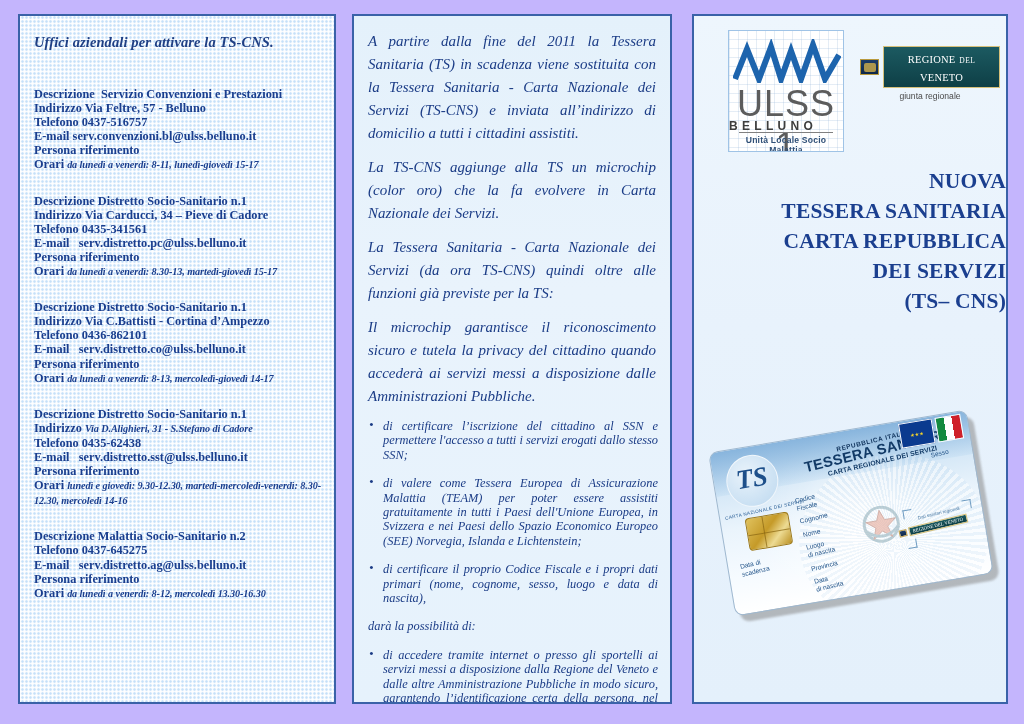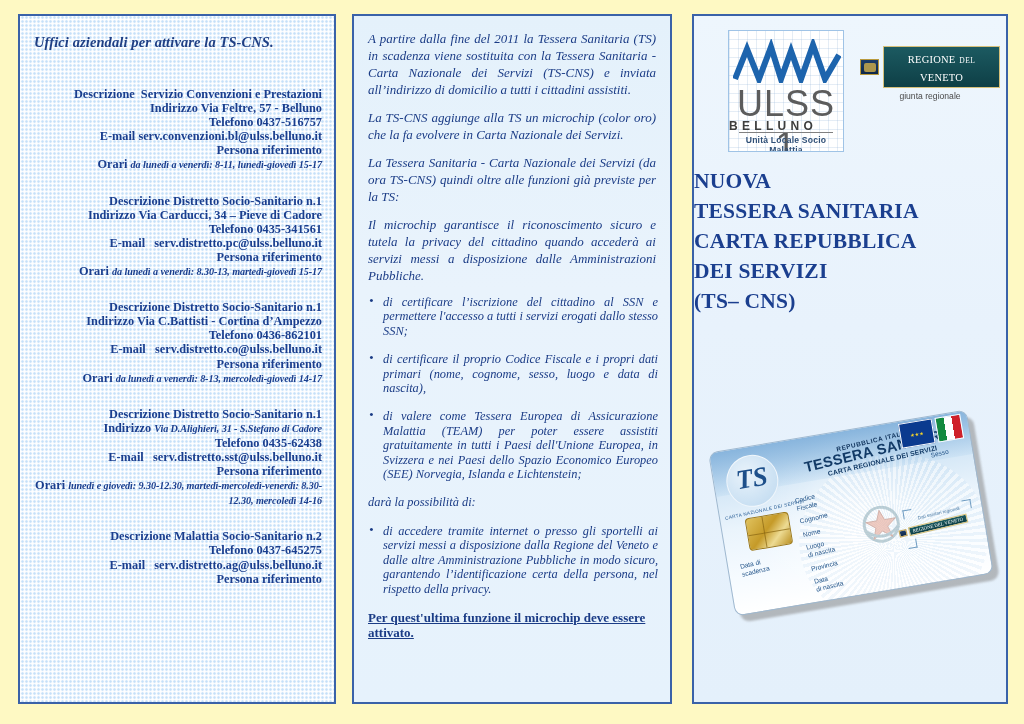--- a/index.html
+++ b/index.html
@@ -5,21 +5,21 @@
   * { box-sizing: border-box; margin: 0; padding: 0; }
   html, body {
     width: 1024px; height: 724px;
     background: #ffffff;
     font-family: "Liberation Serif", serif;
     overflow: hidden;
   }
   .page {
     position: relative;
     width: 1024px; height: 724px;
-    background: #fef9c3;
+    background: #c4b5fd;
   }
 
   
   .panel {
     position: absolute;
     border: 2px solid #3a62a8;
     background-color: #e9f3fc;
     overflow: hidden;
   }
   
@@ -48,39 +48,39 @@
 
   
   .left-title {
     font-style: italic;
     font-weight: bold;
     font-size: 14.5px;
     color: #1f3f84;
     letter-spacing: .1px;
     margin: 4px 0 2px 2px;
   }
-  .office-block { margin: 0 0 6px 2px; text-align: right; }
+  .office-block { margin: 0 0 6px 2px; }
   .office-block.first { margin-top: 36px; }
   .office-block + .office-block { margin-top: 21px; }
 
   .ln {
     color: #1a3e8e;
     font-weight: bold;
     font-size: 12.3px;
     line-height: 14.1px;
     white-space: nowrap;
   }
   .ln .sm  { font-size: 10.2px; font-weight: bold; letter-spacing: -0.1px; font-style: italic; }
   .ln.wrap { white-space: normal; }
 
   
   .mid-p {
     font-style: italic;
-    font-size: 13px;
-    line-height: 17px;
+    font-size: 15px;
+    line-height: 23px;
     color: #1b3c86;
     text-align: justify;
     margin-bottom: 11px;
     padding: 0 2px;
   }
   .mid-p.spread { letter-spacing: 0; }
   ul.mid-list { list-style: none; margin: 0 0 0 0; padding: 0; }
   ul.mid-list li {
     position: relative;
     font-style: italic;
@@ -204,21 +204,21 @@
   .veneto-plate .small { font-size: 7.5px; letter-spacing: .4px; }
   .veneto-sub {
     text-align: center;
     margin-top: 3px;
     font-family: "Liberation Sans", sans-serif;
     font-size: 8.6px;
     color: #4a4a4a;
   }
 
   .big-title {
-    text-align: left;
+    text-align: right;
     color: #1b3f8f;
     font-family: "Liberation Serif", serif;
     font-weight: bold;
     font-size: 21.5px;
     line-height: 30px;
     letter-spacing: .2px;
     margin-top: 14px;
   }
 
   
@@ -515,35 +515,39 @@
         </div>
         <div class="ln">
           <span>Telefono</span>
           <span>0437-645275</span>
         </div>
         <div class="ln">
           <span>E-mail</span>&nbsp;&nbsp;
           <span>serv.distretto.ag@ulss.belluno.it</span>
         </div>
         <div class="ln">Persona riferimento</div>
+        <div class="ln">
+          <span>Orari</span>
+          <span class="sm">da lunedì a venerdì: 8-12, mercoledì  13.30-16.30</span>
+        </div>
       </div>
     </div>
   </div>
 
   <div class="panel plain" id="panel-middle">
     <div class="pad">
       <p class="mid-p">A partire dalla fine del 2011 la Tessera Sanitaria (TS) in scadenza viene sostituita con la Tessera Sanitaria - Carta Nazionale dei Servizi (TS-CNS) e inviata all’indirizzo di domicilio a tutti i cittadini assistiti.</p>
       <p class="mid-p">La TS-CNS aggiunge alla TS un microchip (color oro) che la fa evolvere in Carta Nazionale dei Servizi.</p>
       <p class="mid-p">La Tessera Sanitaria - Carta Nazionale dei Servizi (da ora TS-CNS) quindi oltre alle funzioni già previste per la TS:</p>
       <p class="mid-p spread">Il microchip garantisce il riconoscimento sicuro e tutela la privacy del cittadino quando accederà ai servizi messi a disposizione dalle Amministrazioni Pubbliche.</p>
 
       <ul class="mid-list">
         <li>di certificare l’iscrizione del cittadino al SSN e permettere l'accesso a tutti i servizi erogati dallo stesso SSN;</li>
+        <li>di valere come Tessera Europea di Assicurazione Malattia (TEAM) per poter essere assistiti gratuitamente in tutti i Paesi dell'Unione Europea, in Svizzera e nei Paesi dello Spazio Economico Europeo (SEE) Norvegia, Islanda e Lichtenstein;</li>
         <li>di certificare il proprio Codice Fiscale e i propri dati primari (nome, cognome, sesso, luogo e data di nascita),</li>
-        <li>di valere come Tessera Europea di Assicurazione Malattia (TEAM) per poter essere assistiti gratuitamente in tutti i Paesi dell'Unione Europea, in Svizzera e nei Paesi dello Spazio Economico Europeo (SEE) Norvegia, Islanda e Lichtenstein;</li>
       </ul>
 
       <div class="mid-lead">darà la possibilità di:</div>
 
       <ul class="mid-list">
         <li>di accedere  tramite internet o presso gli sportelli ai servizi messi a disposizione dalla Regione del Veneto e dalle altre Amministrazione Pubbliche in modo sicuro, garantendo l’identificazione certa della persona, nel rispetto della privacy.</li>
       </ul>
 
       <div class="mid-final">Per quest'ultima funzione il microchip deve essere attivato.</div>
     </div>

